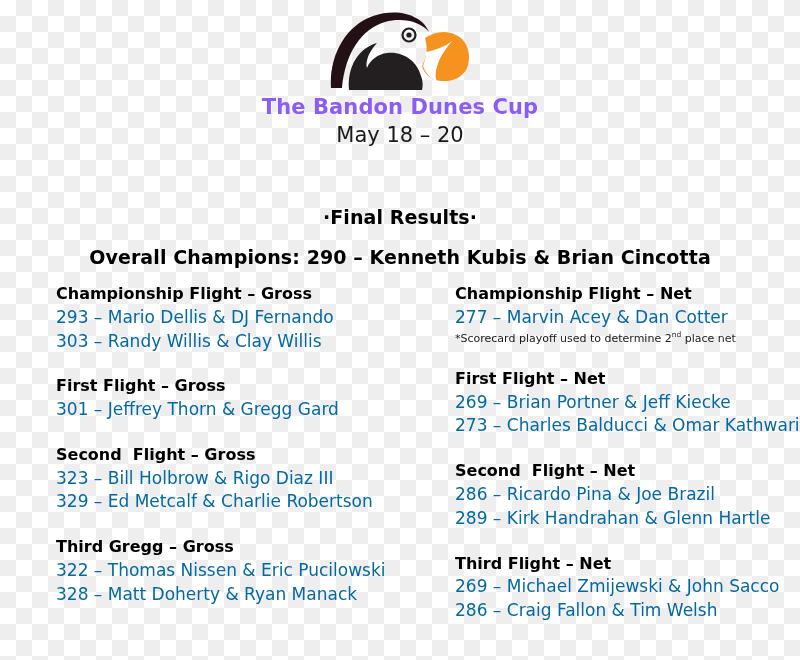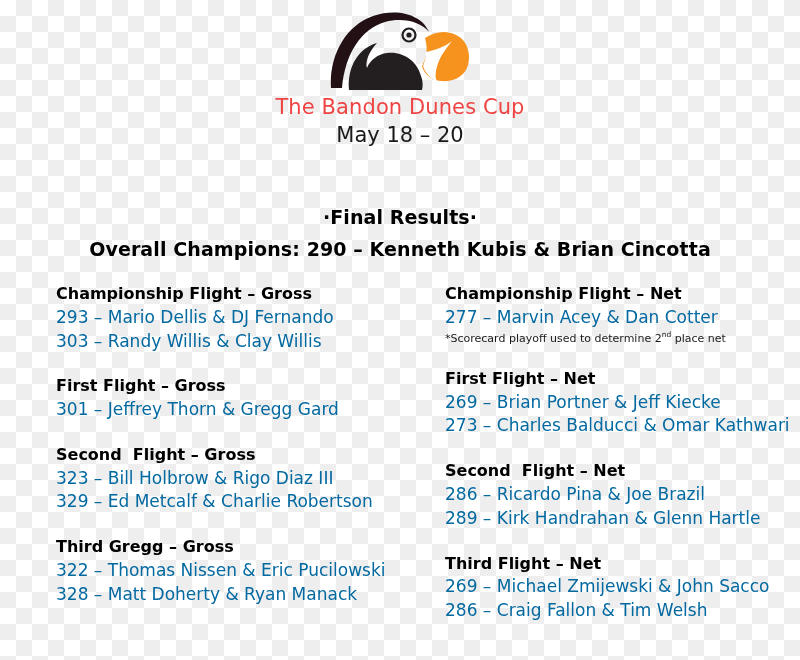--- a/index.html
+++ b/index.html
@@ -39,22 +39,22 @@
   }
   .logo {
     display: block;
     margin: 0 auto;
     width: 150px;
     height: 82px;
   }
   .event-title {
     margin-top: 4px;
     font-size: 21px;
-    font-weight: 400;
-    color: #ef4444;
+    font-weight: 700;
+    color: #8b5cf6;
     letter-spacing: 0.1px;
     line-height: 1.32;
   }
   .event-dates {
     font-size: 21px;
     font-weight: 400;
     color: #1a1a1a;
     line-height: 1.32;
   }
 
@@ -72,32 +72,33 @@
     color: #000000;
     line-height: 1.35;
     letter-spacing: 0.1px;
   }
   .overall-champions {
     font-size: 19px;
     font-weight: bold;
     color: #000000;
     line-height: 1.35;
     letter-spacing: 0.1px;
-    margin-top: 6px;
+    margin-top: 14px;
   }
 
   
   .columns {
     position: absolute;
     left: 56px;
     top: 283px;
     width: 712px;
     display: flex;
     flex-direction: row;
     align-items: flex-start;
+    gap: 10px;
   }
   .column {
     width: 389px;
     flex: 0 0 389px;
   }
   .column.right {
     width: 323px;
     flex: 0 0 323px;
   }
 

